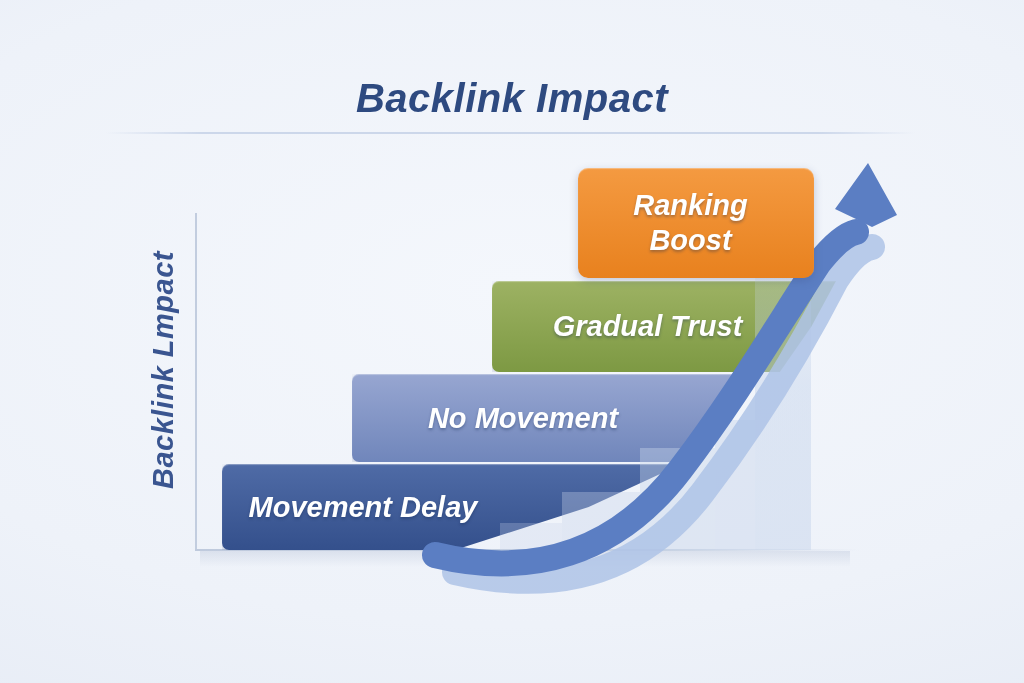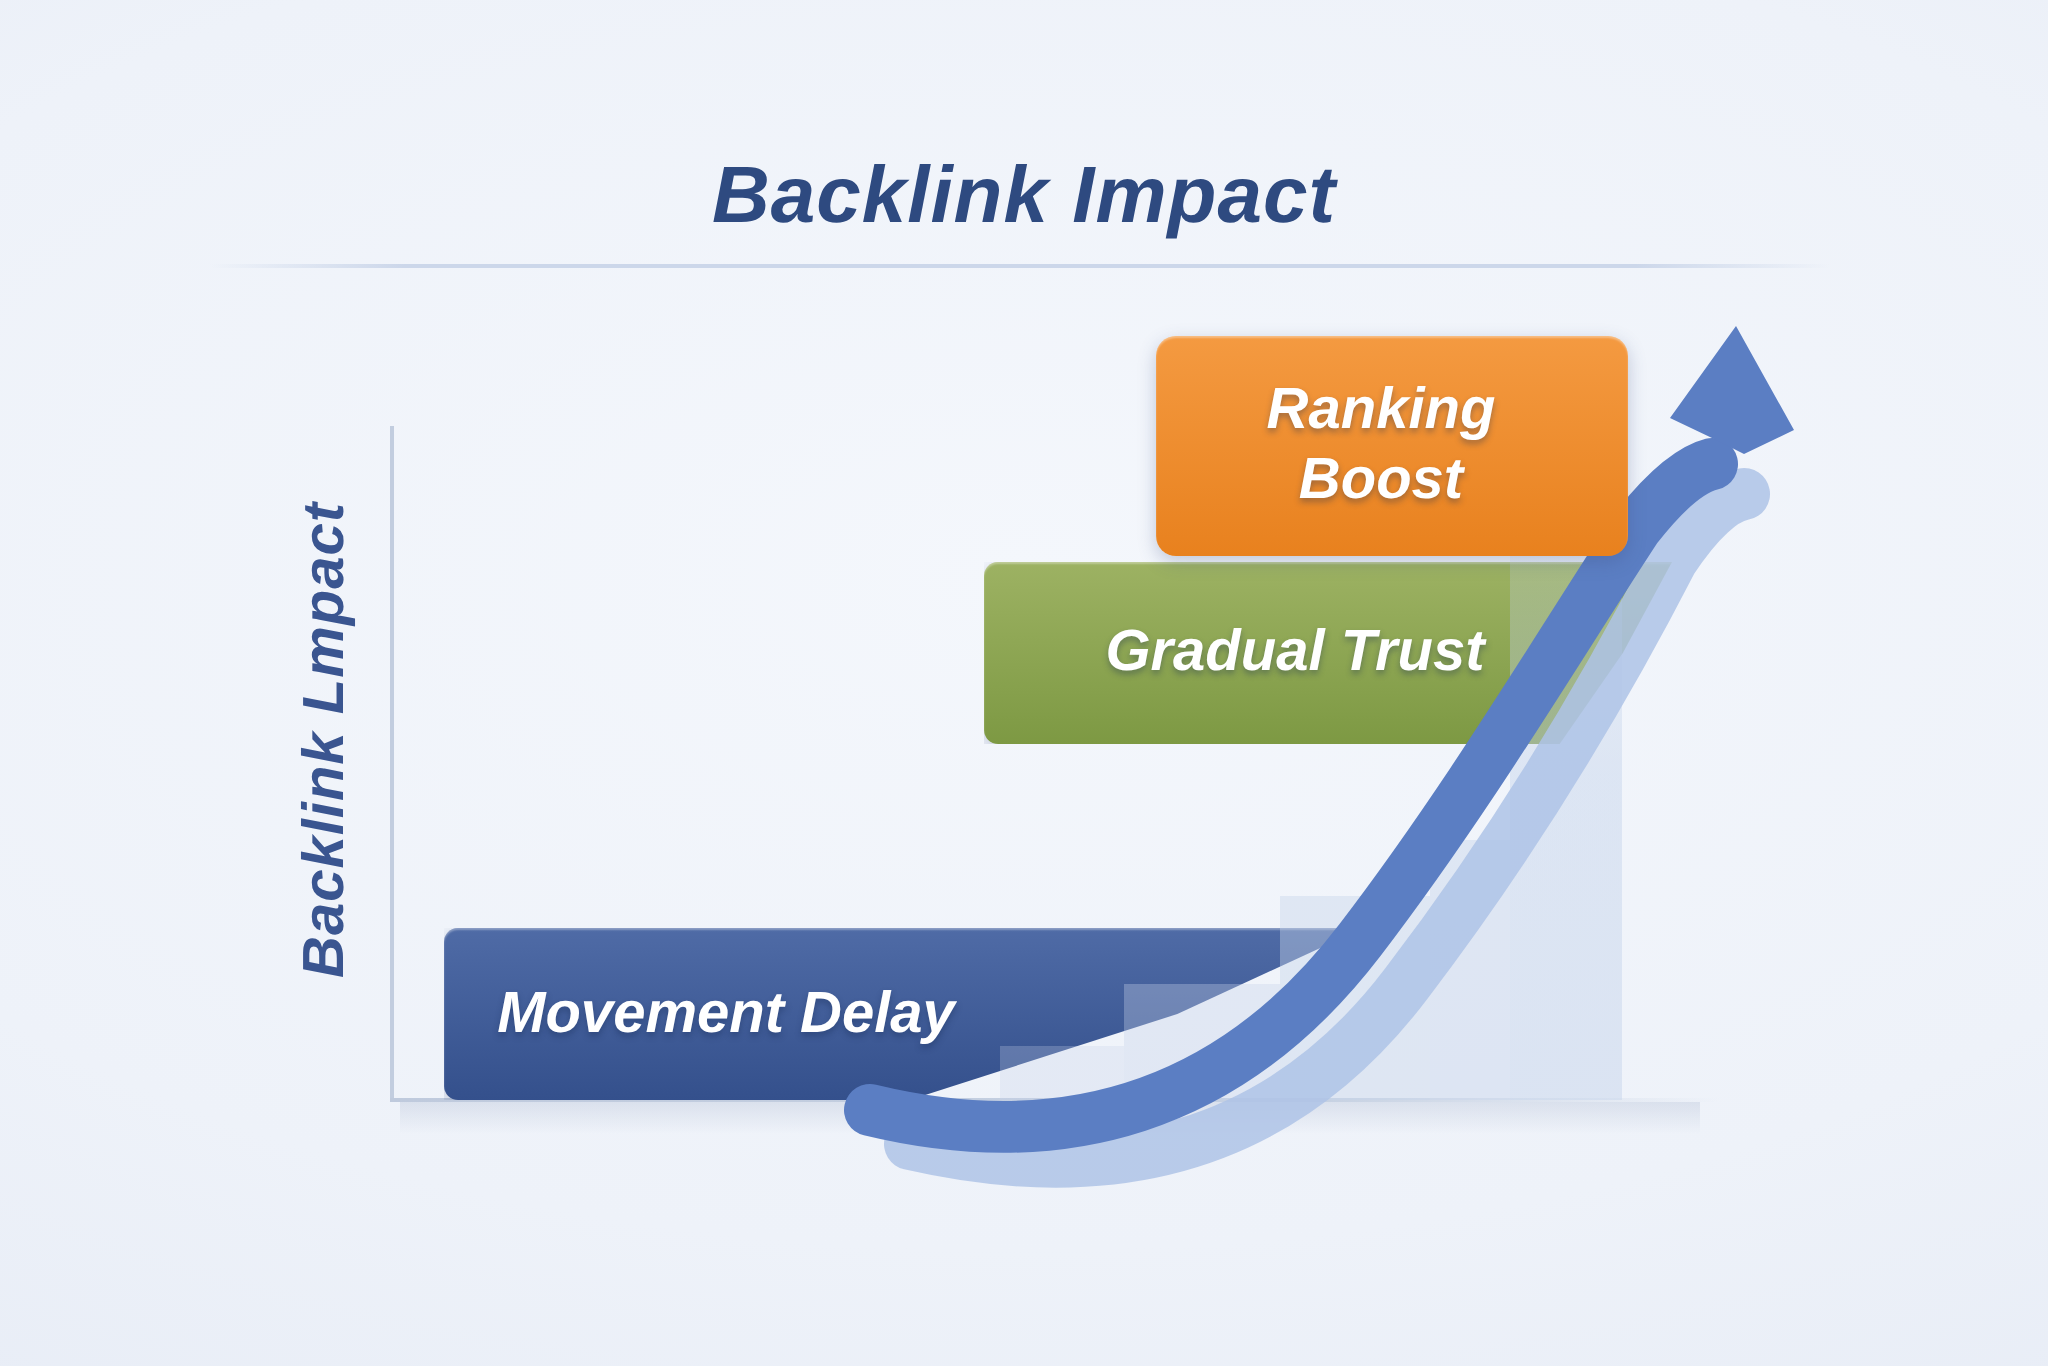--- a/index.html
+++ b/index.html
@@ -71,20 +71,23 @@
   <div class="title-divider"></div>
 
   <div class="y-axis-line"></div>
   <div class="x-axis-line"></div>
   <div class="baseline-shadow"></div>
   <div class="y-axis-label">Backlink Lmpact</div>
 
   <div class="step" id="step-0" style="background: linear-gradient(rgb(79, 107, 166), rgb(52, 80, 140));">
     <span>Movement Delay</span>
   </div>
+  <div class="step" id="step-1" style="background: linear-gradient(rgb(151, 166, 209), rgb(112, 134, 187));">
+    <span>No Movement</span>
+  </div>
   <div class="step" id="step-2" style="background: linear-gradient(rgb(157, 178, 99), rgb(125, 153, 67));">
     <span>Gradual Trust</span>
   </div>
 
   <div class="ghost" id="ghost-0"></div>
   <div class="ghost" id="ghost-1"></div>
   <div class="ghost" id="ghost-2"></div>
   <div class="ghost" id="ghost-3"></div>
   <div class="ghost" id="ghost-4"></div>
 

